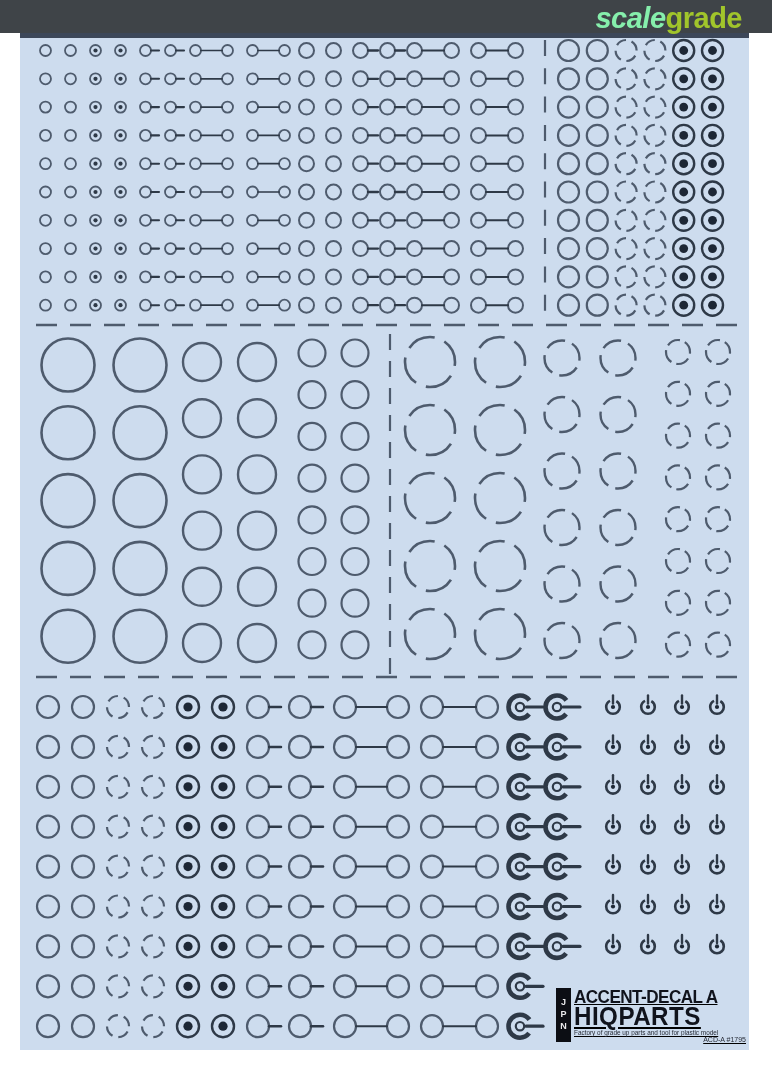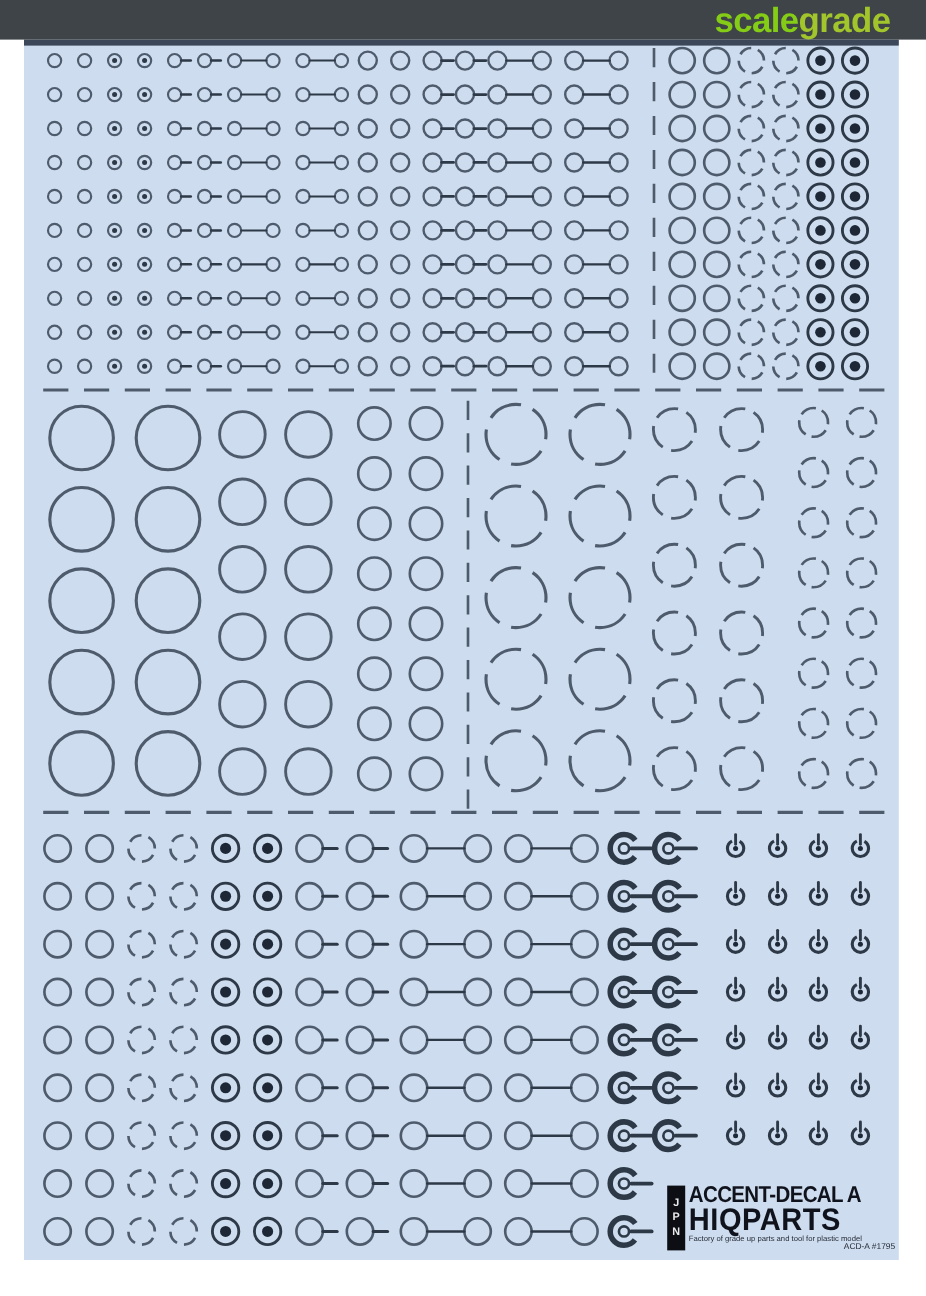--- a/index.html
+++ b/index.html
@@ -10,33 +10,33 @@
   .stage{position:absolute;inset:0;}
   #sheet-svg{position:absolute;left:0;top:0;}
   .wm-bar{
     position:absolute;left:0;top:0;width:772px;height:33px;
     background:#3f4448;
   }
   .wm{
     position:absolute;right:30px;top:0;height:33px;line-height:36px;
     font-size:29px;font-weight:bold;letter-spacing:-0.5px;white-space:nowrap;
   }
-  .wm-scale{color:#84cc16;}
+  .wm-scale{color:#86efac;font-style:italic;}
   .wm-mates{color:#a1c52b;}
   .logo{
     position:absolute;left:556px;top:988px;width:194px;height:58px;
     display:flex;gap:3px;
   }
   .jpn{
     width:15px;height:54px;background:#0c0e14;color:#e9e9eb;
     writing-mode:vertical-rl;text-orientation:upright;
     font-size:9px;font-weight:bold;letter-spacing:2px;
     display:flex;align-items:center;justify-content:center;
   }
-  .logo-right{position:relative;flex:1;}
+  .logo-right{position:relative;flex:1;text-decoration:underline;}
   .logo-title{
     font-size:19px;font-weight:900;letter-spacing:-0.6px;line-height:17px;
     color:#10131c;transform:scaleX(0.9);transform-origin:left top;white-space:nowrap;
   }
   .logo-brand{
     font-size:26px;font-weight:900;letter-spacing:0.5px;line-height:23px;
     color:#10131c;transform:scaleX(0.93);transform-origin:left top;white-space:nowrap;
   }
   .logo-tagline{
     font-size:6.4px;line-height:7px;color:#262b36;white-space:nowrap;margin-top:1px;

